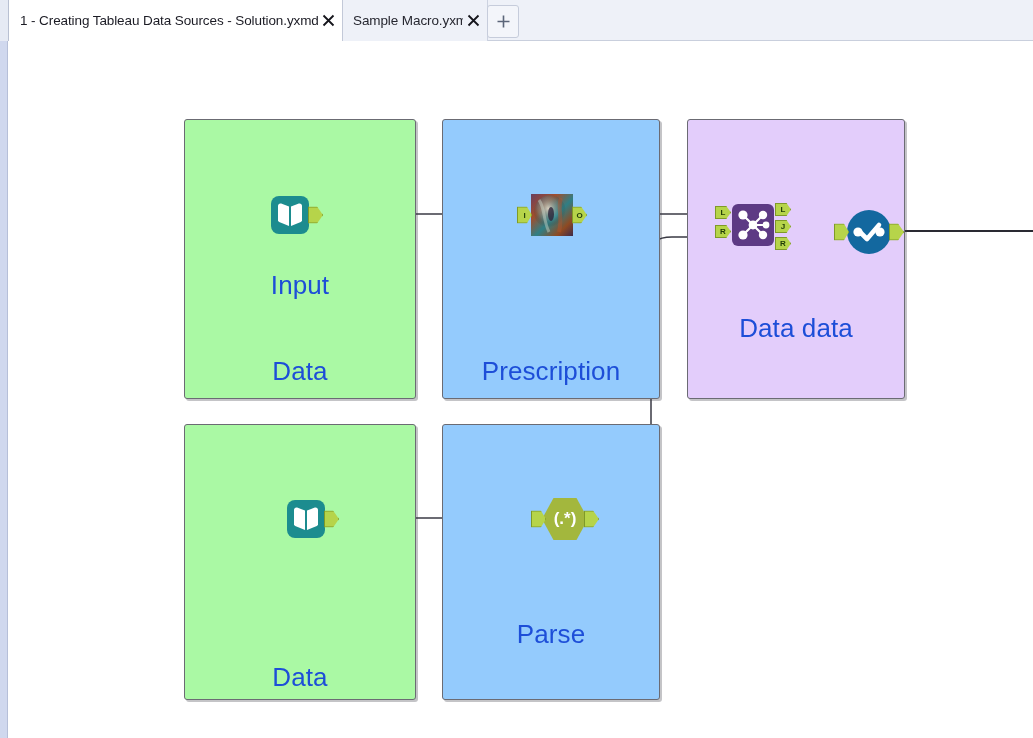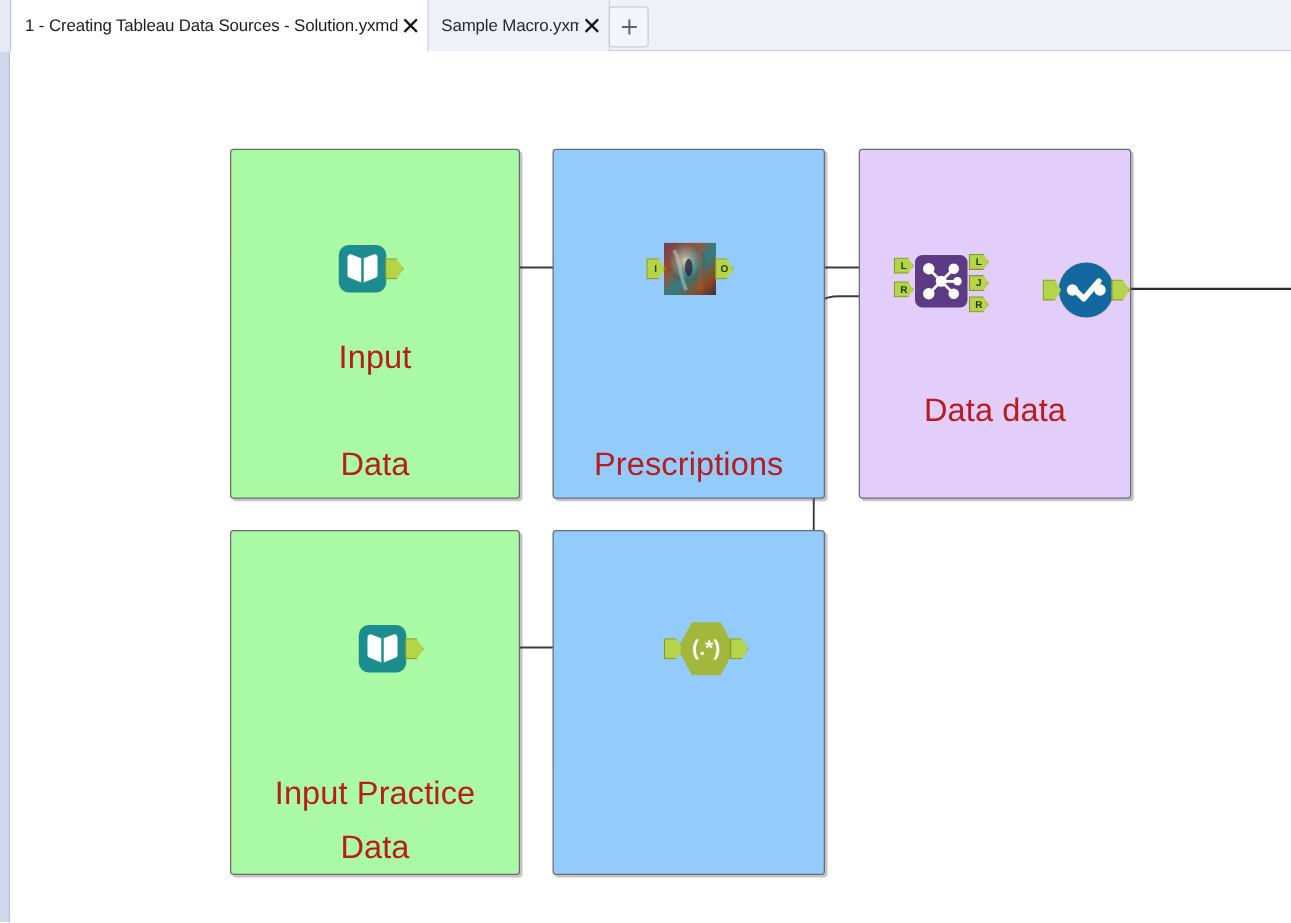--- a/index.html
+++ b/index.html
@@ -75,21 +75,21 @@
     border:1px solid #6b6b73;
     border-radius:3px;
     box-sizing:border-box;
     box-shadow:2px 2px 0 rgba(60,60,70,.30);
   }
   .tcont .caption{
     position:absolute;left:0;right:0;
     text-align:center;
     font-size:26px;
     line-height:43px;
-    color:#b91c1c;
+    color:#1d4ed8;
     font-family:"Liberation Sans", sans-serif;
     letter-spacing:.1px;
   }
 
   
   .node{position:absolute;}
   .port{
     position:absolute;top:50%;transform:translateY(-50%);
     width:11px;height:15px;background:#b6d44a;border:1px solid #7f9a28;
     display:flex;align-items:center;justify-content:center;
@@ -196,21 +196,21 @@
         <svg width="28" height="26" viewBox="0 0 28 26">
           <path d="M2 4 C2 2.2 3.5 1 5.2 1.6 L13 4.6 L13 24 L3.2 20 C2.4 19.6 2 19 2 18.2 Z" fill="#ffffff"></path>
           <path d="M26 4 C26 2.2 24.5 1 22.8 1.6 L15 4.6 L15 24 L24.8 20 C25.6 19.6 26 19 26 18.2 Z" fill="#ffffff"></path>
         </svg>
       </div>
       <div class="port out" style="right:-14px;"></div>
     </div>
   </div>
 
   <div class="tcont" style="left:442px;top:78px;width:218px;height:280px;background:#94CBFD;">
-    <div class="caption" style="top:230px;">Prescriptions</div>
+    <div class="caption" style="top:230px;">Prescription</div>
 
     <div class="node" style="left:88px;top:74px;">
       <span class="ico-img">
         <svg width="42" height="42" viewBox="0 0 42 42">
           <defs>
             <linearGradient id="neb1" x1="0" y1="0" x2="1" y2="1">
               <stop offset="0%" stop-color="#6a3f5e"></stop>
               <stop offset="30%" stop-color="#a24d2c"></stop>
               <stop offset="55%" stop-color="#2f7f85"></stop>
               <stop offset="80%" stop-color="#8f4a22"></stop>
@@ -269,35 +269,35 @@
           <circle cx="6" cy="12" r="4.6" fill="#ffffff"></circle>
           <circle cx="28" cy="12" r="4.6" fill="#ffffff"></circle>
         </svg>
       </div>
       <div class="port in" style="left:-13px;"></div>
       <div class="port out" style="right:-13px;"></div>
     </div>
   </div>
 
   <div class="tcont" style="left:184px;top:383px;width:232px;height:276px;background:#AAF9A4;">
-    <div class="caption" style="top:188px;">Input Practice</div>
     <div class="caption" style="top:231px;">Data</div>
 
     <div class="node" style="left:102px;top:75px;">
       <div class="ico-book">
         <svg width="28" height="26" viewBox="0 0 28 26">
           <path d="M2 4 C2 2.2 3.5 1 5.2 1.6 L13 4.6 L13 24 L3.2 20 C2.4 19.6 2 19 2 18.2 Z" fill="#ffffff"></path>
           <path d="M26 4 C26 2.2 24.5 1 22.8 1.6 L15 4.6 L15 24 L24.8 20 C25.6 19.6 26 19 26 18.2 Z" fill="#ffffff"></path>
         </svg>
       </div>
       <div class="port out" style="right:-14px;"></div>
     </div>
   </div>
 
   <div class="tcont" style="left:442px;top:383px;width:218px;height:276px;background:#94CBFD;">
+    <div class="caption" style="top:188px;">Parse</div>
 
     <div class="node" style="left:99px;top:72px;">
       <div class="ico-hex">(.*)</div>
       <div class="port in" style="left:-11px;"></div>
       <div class="port out" style="right:-11px;"></div>
     </div>
   </div>
 
 </div>
 

